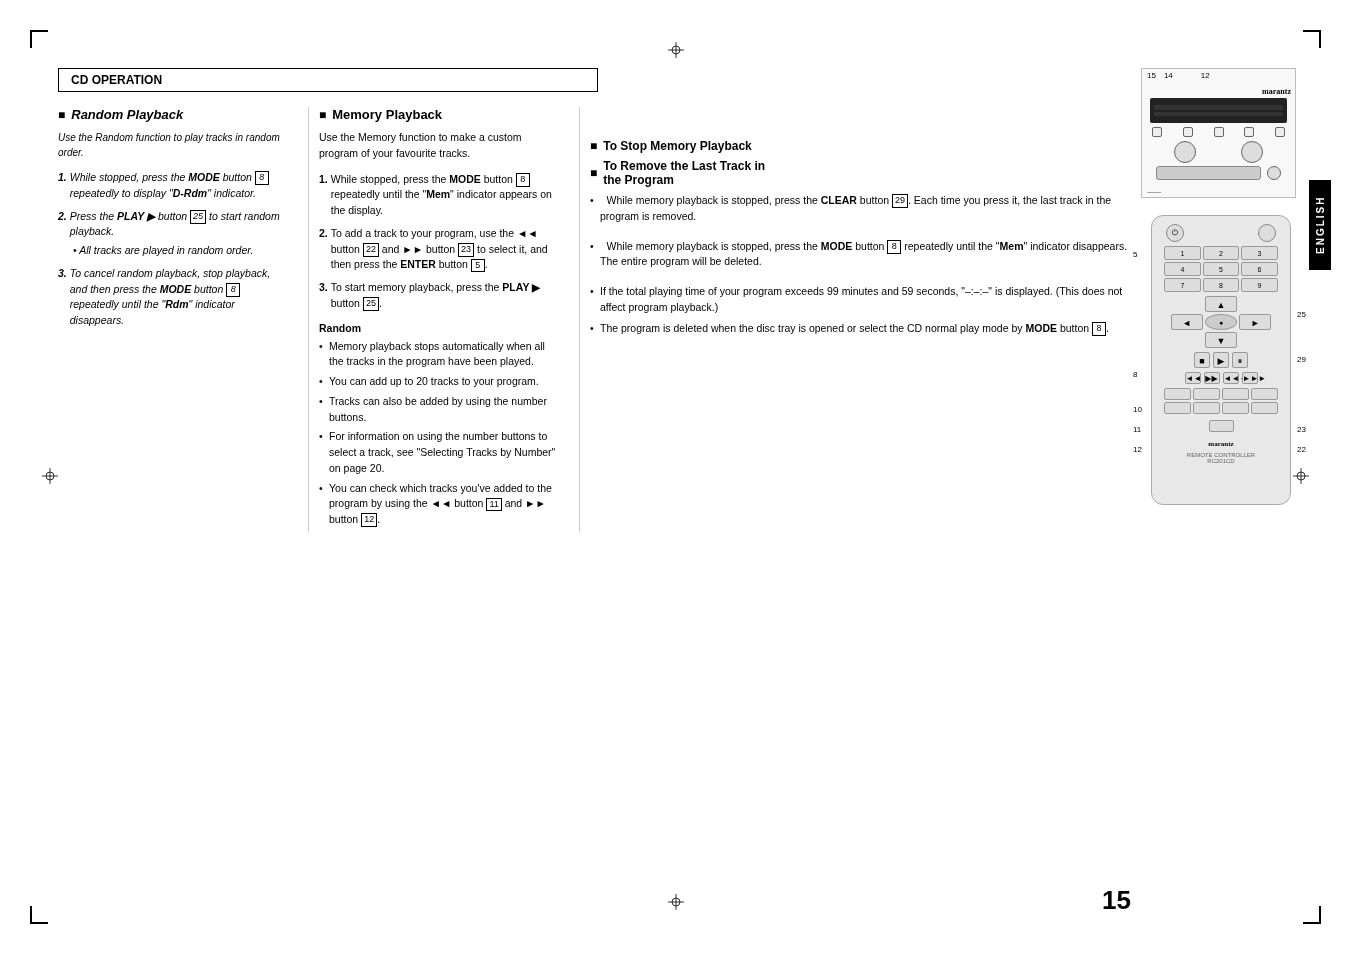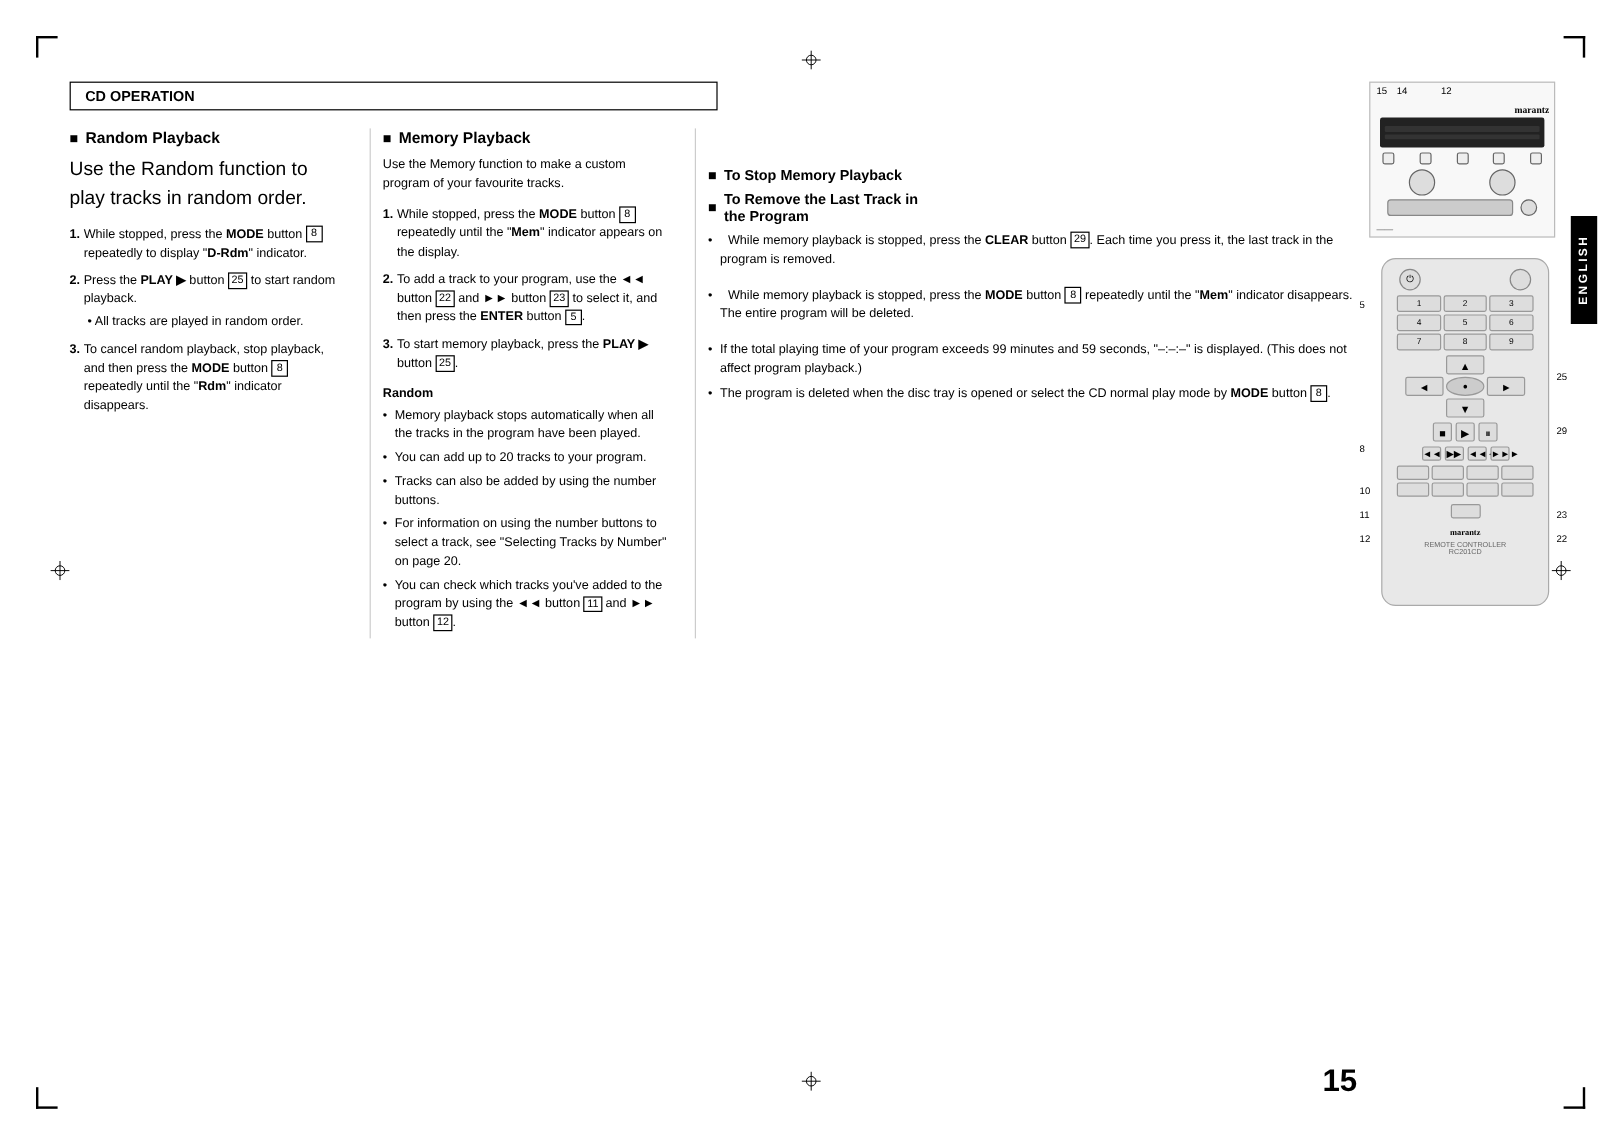--- a/index.html
+++ b/index.html
@@ -105,25 +105,25 @@
   <div style="position:absolute; top:68px; left:58px; right:210px; bottom:55px;">
 
     
     <div style="border:1.5px solid #000; padding:4px 12px; display:inline-block; margin-bottom:15px; font-weight:bold; font-size:12px; min-width:540px;">
       <span>CD OPERATION</span>
     </div>
 
     
     <div style="display:flex; gap:0; width:100%;">
 
-      <div style="width:240px; flex-shrink:0; padding-right:12px; border-right:1px solid transparent;">
+      <div style="width:240px; flex-shrink:0; padding-right:12px; border-right:1px solid transparent;font-style:italic;">
         <div class="section-title">
           <span>Random Playback</span>
         </div>
-        <div style="font-size:16px; line-height:1.5; margin-bottom:10px;">Use the Random function to play tracks in random order.</div>
+        <div style="font-size:10px; line-height:1.5; margin-bottom:10px;">Use the Random function to play tracks in random order.</div>
 
         <div style="font-size:10.5px; line-height:1.5; margin-bottom:7px; display:flex; gap:3px;">
           <span style="font-weight:bold; flex-shrink:0;">1.</span>
           <span>While stopped, press the <b>MODE</b> button <span class="btn-badge">8</span> repeatedly to display "<b>D-Rdm</b>" indicator.</span>
         </div>
 
         <div style="font-size:10.5px; line-height:1.5; margin-bottom:7px;">
           <div style="display:flex; gap:3px;">
             <span style="font-weight:bold; flex-shrink:0;">2.</span>
             <span>Press the <b>PLAY ▶</b> button <span class="btn-badge">25</span> to start random playback.</span>

